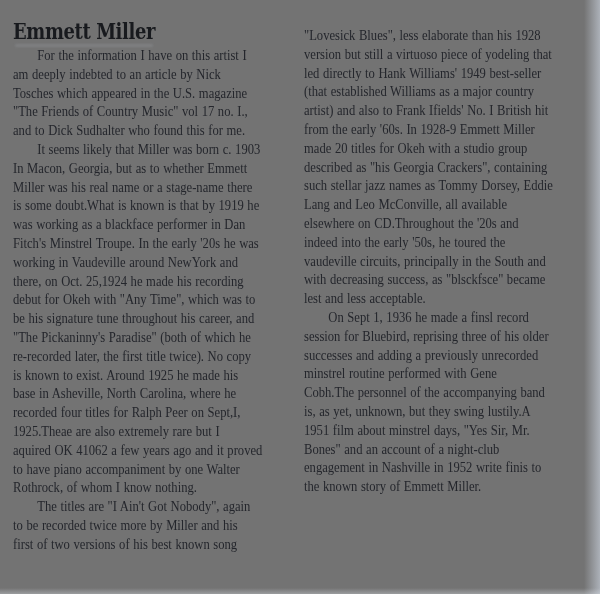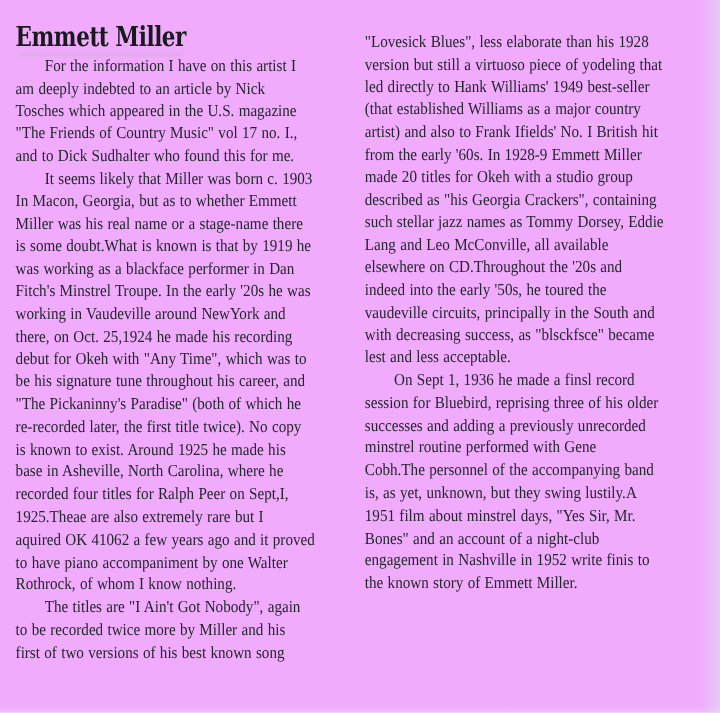--- a/index.html
+++ b/index.html
@@ -83,21 +83,21 @@
     bottom: 0;
     width: 100%;
     height: 6px;
     background: linear-gradient(to bottom, rgba(228,233,240,0), rgba(228,233,240,0.35));
     pointer-events: none;
   }
 </style>
 </head>
 <body>
 
-<div class="page" style="background: #f0abfc;">
+<div class="page" style="background: #737373;">
 
   <div class="column column-left">
     <h1 class="page-title" style="color: rgb(24, 26, 30);">Emmett Miller</h1>
     <div class="title-smudge"></div>
     <div>
         <div class="paragraph">
           <div class="line indent" style="color: rgb(36, 38, 44);">For the information I have on this artist I</div>
           <div class="line" style="color: rgb(36, 38, 44);">am deeply indebted to an article by Nick</div>
           <div class="line" style="color: rgb(36, 38, 44);">Tosches which appeared in the U.S. magazine</div>
           <div class="line" style="color: rgb(36, 38, 44);">"The Friends of Country Music" vol 17 no. I.,</div>

